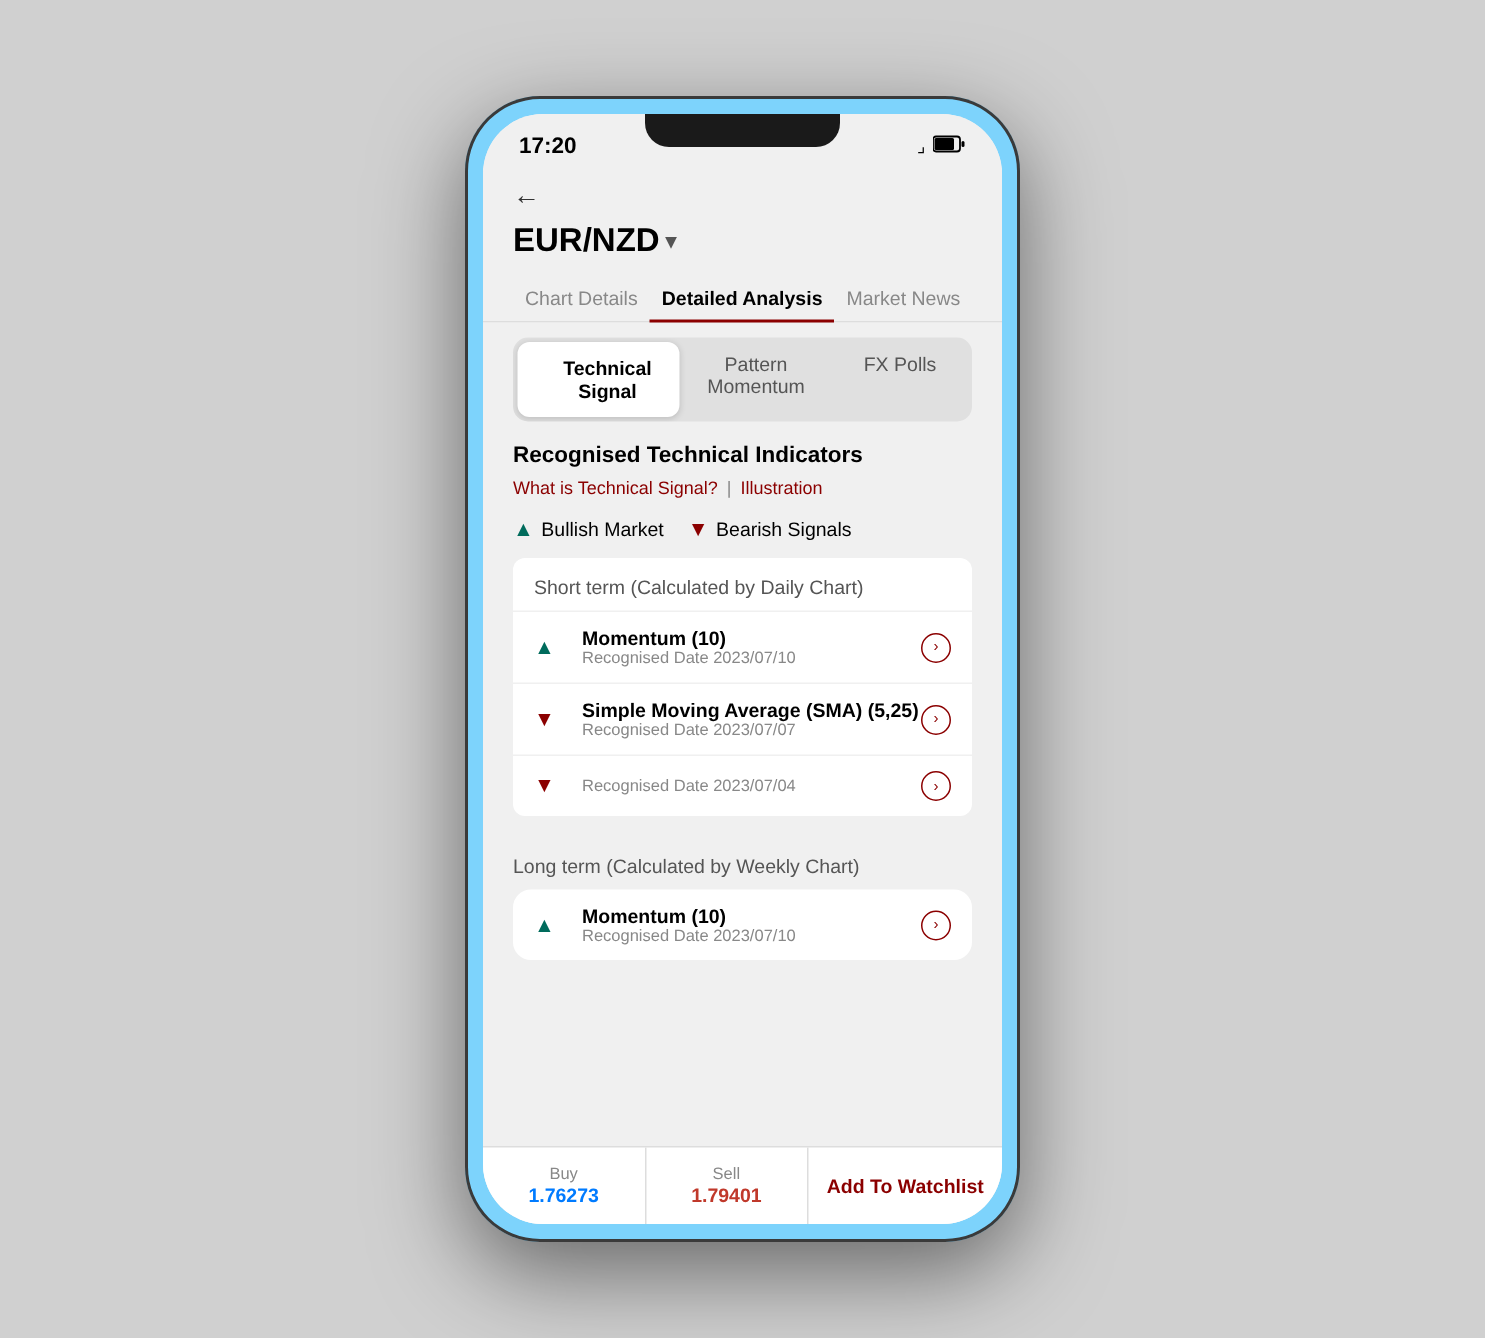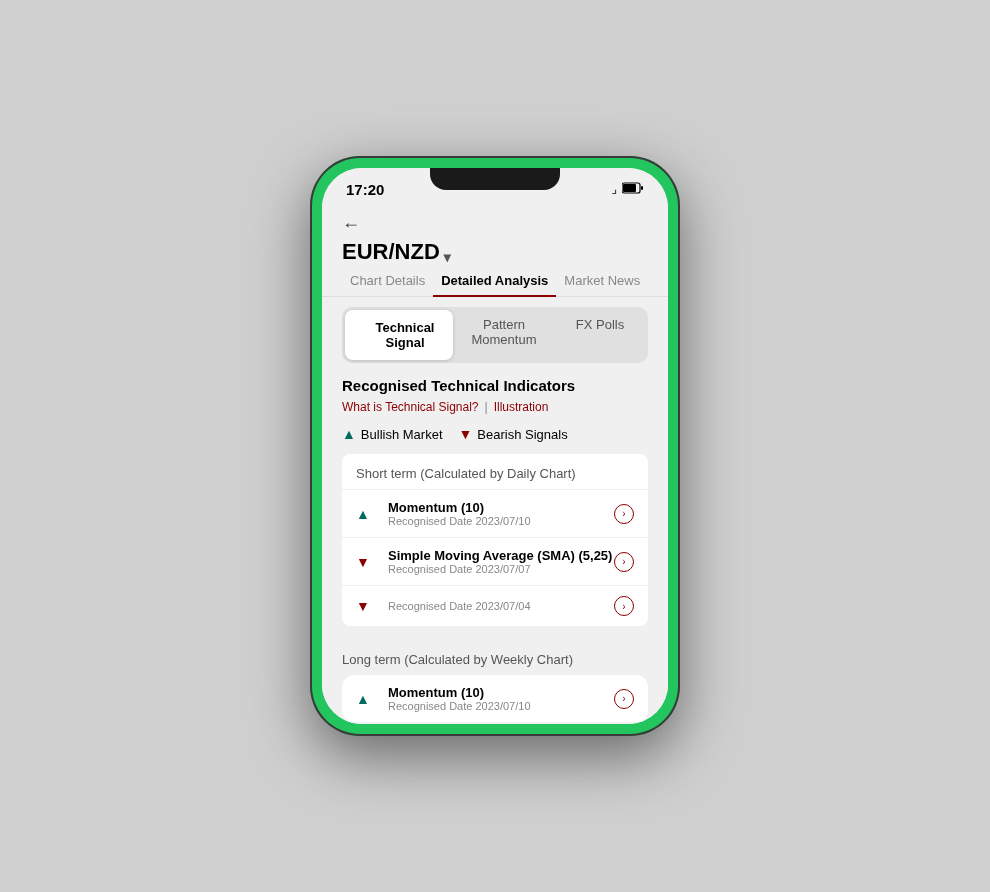--- a/index.html
+++ b/index.html
@@ -7,22 +7,22 @@
       background: #d0d0d0;
       display: flex;
       justify-content: center;
       align-items: center;
       min-height: 892px;
       font-family: -apple-system, BlinkMacSystemFont, 'Helvetica Neue', Arial, sans-serif;
     }
 
     .phone-outer {
       width: 370px;
-      height: 580px;
-      background: #22c55e;
+      height: 764px;
+      background: #7dd3fc;
       border-radius: 50px;
       padding: 12px;
       box-shadow: 0 20px 60px rgba(0,0,0,0.5), inset 0 0 0 2px #3a3a3a;
       position: relative;
     }
 
     .phone-inner {
       width: 100%;
       height: 100%;
       background: #f0f0f0;
@@ -93,22 +93,23 @@
       color: #333;
       margin-bottom: 6px;
       cursor: pointer;
     }
 
     .currency-title {
       font-size: 22px;
       font-weight: 700;
       color: #000;
       display: flex;
-      align-items: flex-end;
+      align-items: center;
       gap: 4px;
+      margin-bottom: 10px;
     }
 
     .currency-chevron {
       font-size: 14px;
       color: #555;
     }
 
     
     .main-tabs {
       display: flex;
@@ -476,16 +477,29 @@
                 <div class="indicator-name">Momentum (10)</div>
                 <div class="indicator-date">Recognised Date 2023/07/10</div>
               </div>
               <div class="chevron-right">›</div>
             </div>
           </div>
         </div>
 
       </div>
 
+      <div class="bottom-bar">
+        <div class="bottom-buy">
+          <span class="bottom-label">Buy</span>
+          <span class="bottom-value">1.76273</span>
+        </div>
+        <div class="bottom-sell">
+          <span class="bottom-label">Sell</span>
+          <span class="bottom-value">1.79401</span>
+        </div>
+        <div class="bottom-watchlist">
+          <span>Add To Watchlist</span>
+        </div>
+      </div>
 
     </div>
   </div>
 </div>
 
 </body></html>

